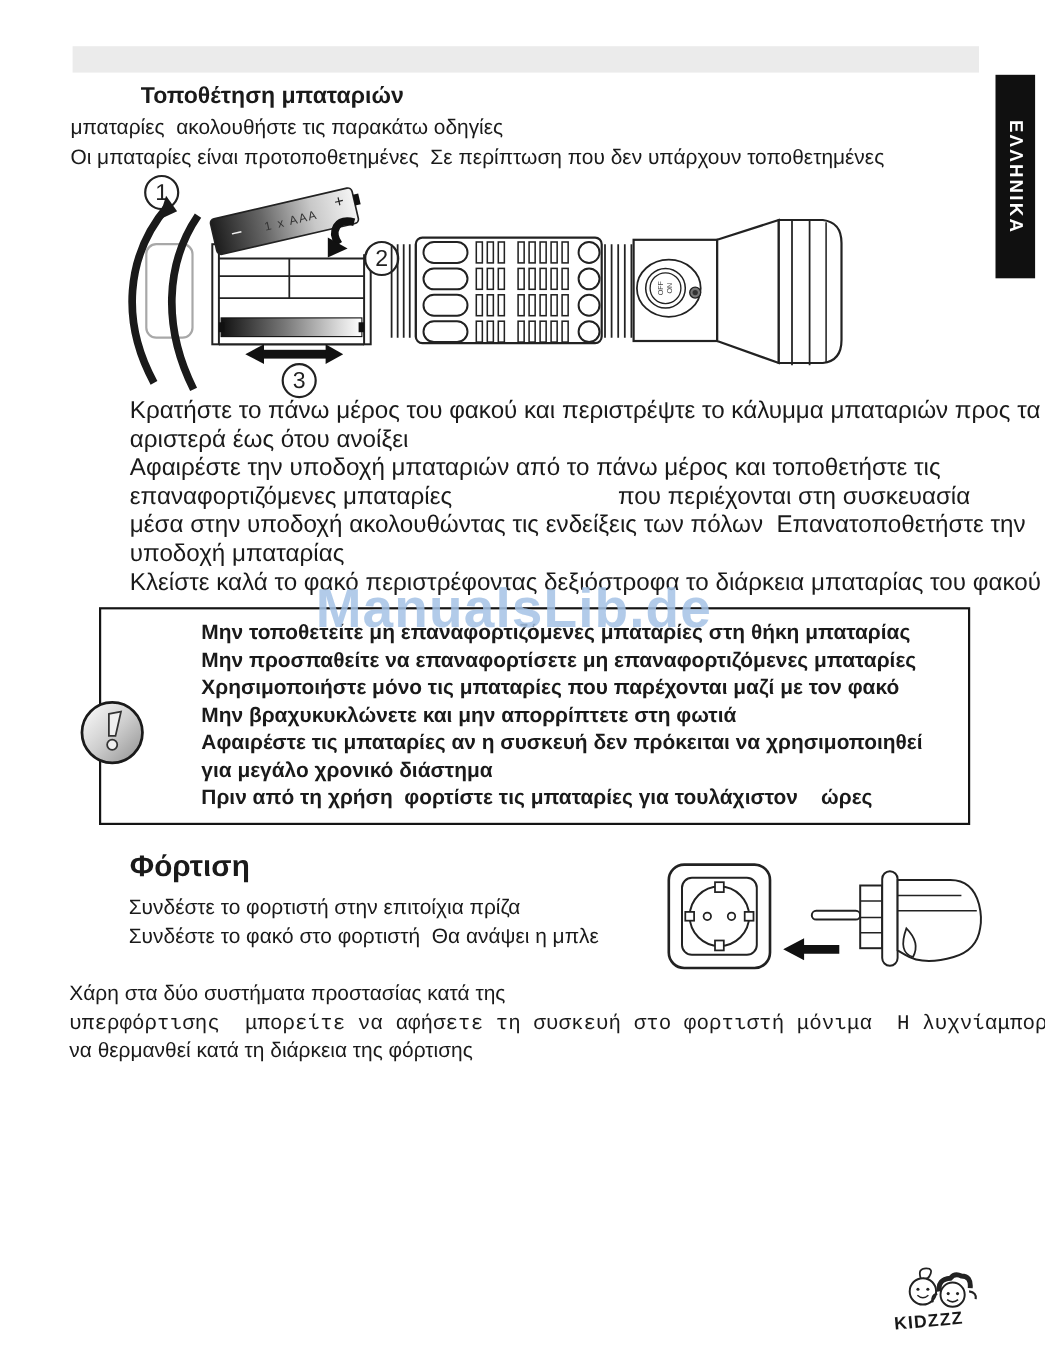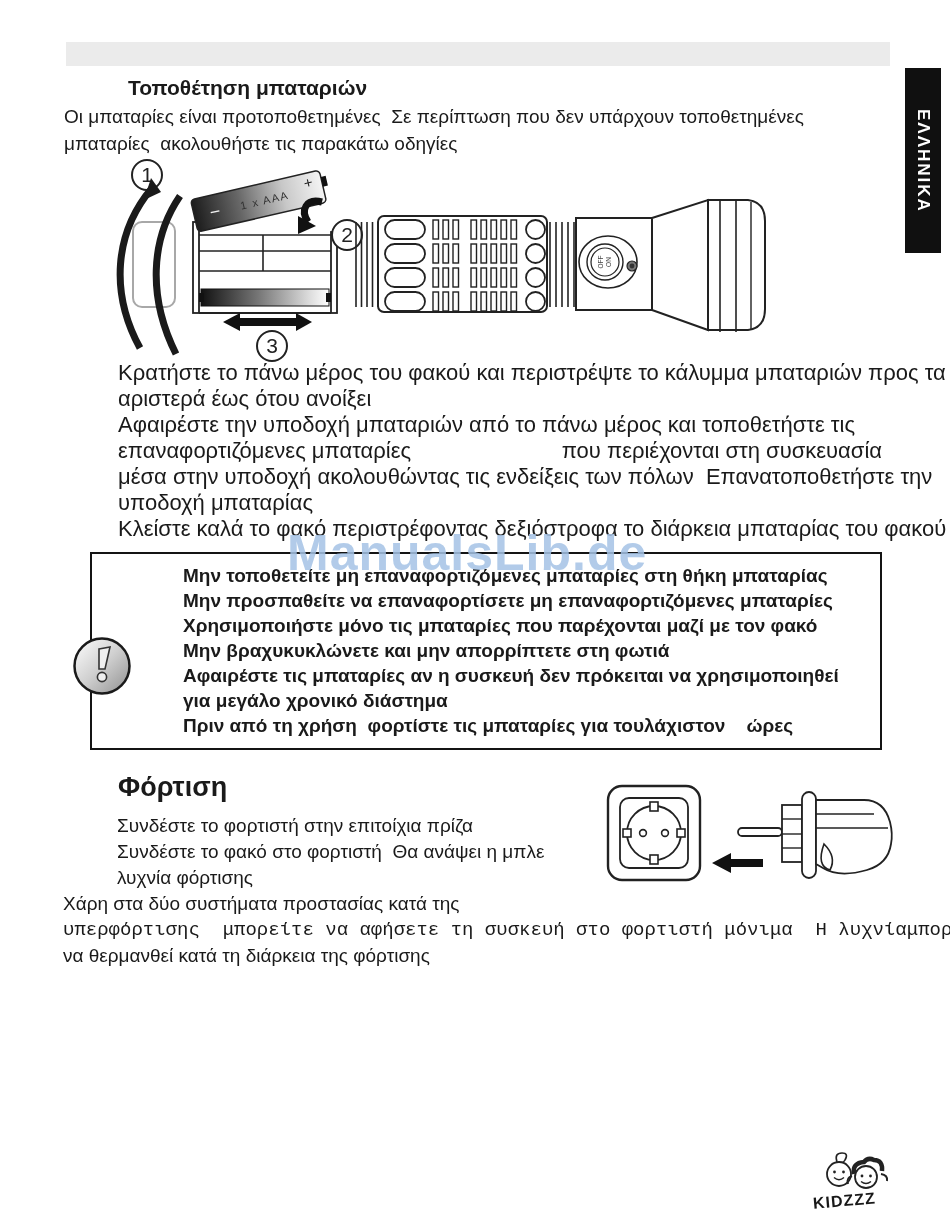--- a/index.html
+++ b/index.html
@@ -34,22 +34,22 @@
 
   <div class="topbar"></div>
 
   <div class="lang-tab">
     <span>ΕΛΛΗΝΙΚΑ</span>
   </div>
 
   <h1 class="sec-title1">Τοποθέτηση μπαταριών</h1>
 
   <div class="intro">
+    <div class="line">μπαταρίες  ακολουθήστε τις παρακάτω οδηγίες</div>
     <div class="line">Οι μπαταρίες είναι προτοποθετημένες  Σε περίπτωση που δεν υπάρχουν τοποθετημένες</div>
-    <div class="line">μπαταρίες  ακολουθήστε τις παρακάτω οδηγίες</div>
   </div>
 
   <svg class="abs" style="left:100px;top:158px;" width="700" height="210" viewBox="0 0 700 210">
     <defs>
       <linearGradient id="batgrad" x1="0" y1="0" x2="1" y2="0">
         <stop offset="0" stop-color="#1c1c1c"></stop>
           <stop offset="0.35" stop-color="#666"></stop>
         <stop offset="0.7" stop-color="#c8c8c8"></stop>
           <stop offset="1" stop-color="#f4f4f4"></stop>
       </linearGradient>
@@ -237,21 +237,20 @@
     <circle cx="30" cy="30" r="27.5" fill="url(#warngrad)" stroke="#1a1a1a" stroke-width="2.5"></circle>
     <path d="M27,13 L38,11 L33,33 L27,33 Z" fill="#efefef" stroke="#333" stroke-width="1.6"></path>
     <circle cx="30" cy="41" r="4.6" fill="#efefef" stroke="#333" stroke-width="1.6"></circle>
   </svg>
 
   <h2 class="sec-title2">Φόρτιση</h2>
 
   <div class="charge-ind">
     <div class="line">Συνδέστε το φορτιστή στην επιτοίχια πρίζα</div>
     <div class="line">Συνδέστε το φακό στο φορτιστή  Θα ανάψει η μπλε</div>
-    <div class="line">λυχνία φόρτισης</div>
   </div>
 
   <div class="charge-full">
     <div class="line">Χάρη στα δύο συστήματα προστασίας κατά της</div>
     <div class="line split w822">
       <span>υπερφόρτισης  μπορείτε να αφήσετε τη συσκευή στο φορτιστή μόνιμα  Η λυχνία</span>
       <span>μπορεί</span>
     </div>
     <div class="line">να θερμανθεί κατά τη διάρκεια της φόρτισης</div>
   </div>

